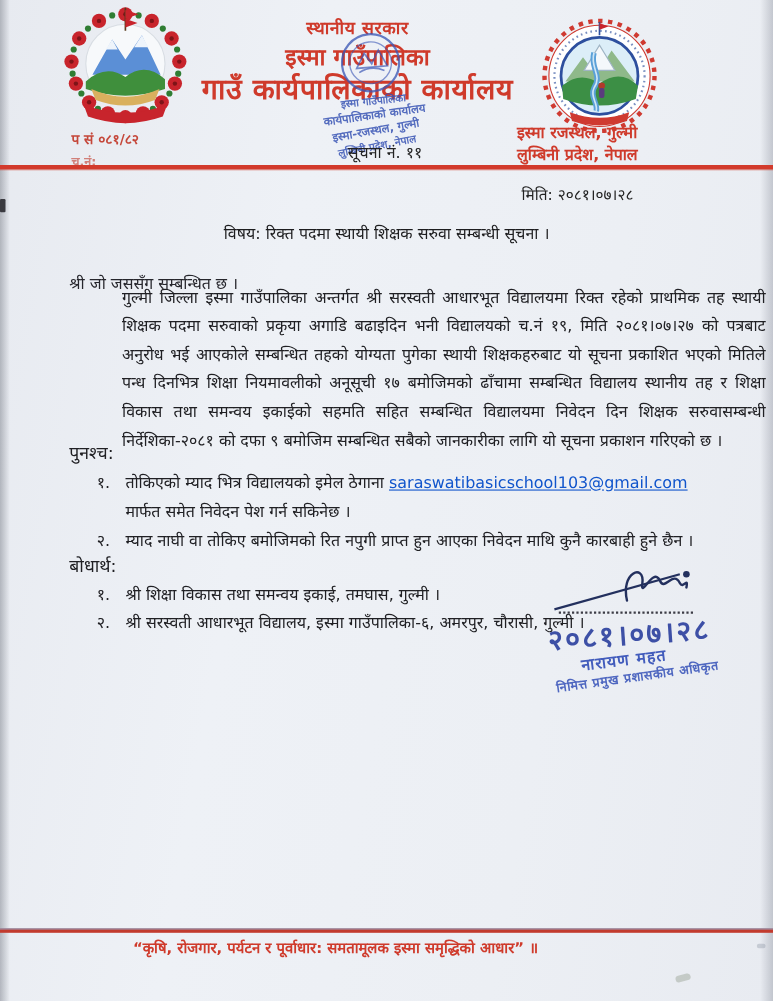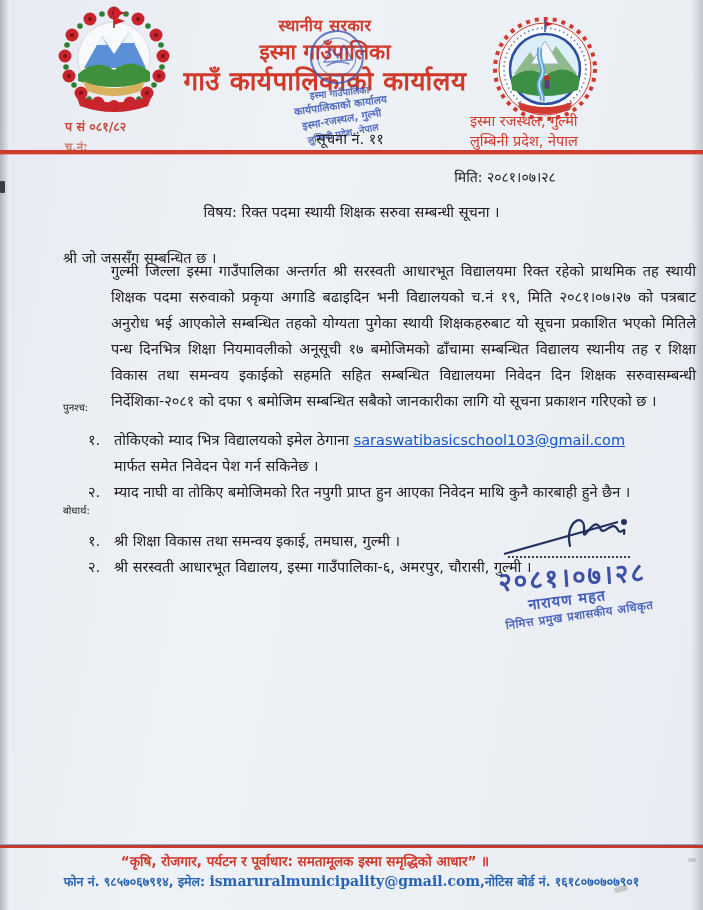--- a/index.html
+++ b/index.html
@@ -16,27 +16,27 @@
     background:linear-gradient(270deg,rgba(120,125,138,.35),rgba(120,125,138,0));}
   .abs{position:absolute;}
   .red{color:#cf3a2b;}
   .center{text-align:center;}
   .hdr1{left:75px;top:14px;width:500px;font-size:16px;font-weight:bold;letter-spacing:.5px;}
   .hdr2{left:75px;top:37px;width:500px;font-size:21px;font-weight:bold;}
   .hdr3{left:60px;top:62px;width:530px;font-size:26px;font-weight:bold;letter-spacing:.5px;}
   .refno{left:65px;top:118px;font-size:12.5px;font-weight:bold;color:#c5473a;}
   .chalani{left:65px;top:139px;font-size:11.5px;font-weight:bold;color:#c5473a;opacity:.65;}
   .notice-no{left:255px;top:128px;width:190px;text-align:center;font-size:14.5px;color:#222;}
-  .addr{left:470px;top:111px;font-size:14.5px;line-height:20px;font-weight:normal;color:#cf3a2b;}
+  .addr{left:470px;top:111px;font-size:14.5px;line-height:20px;font-weight:bold;color:#cf3a2b;}
   .rule-top{left:0;top:150px;width:703px;height:4px;background:#d23a2c;box-shadow:0 1px 0 rgba(210,58,44,.35);}
-  .dateline{left:410px;top:167px;width:190px;text-align:center;font-size:14px;color:#222;}
+  .dateline{left:430px;top:167px;width:190px;text-align:center;font-size:14px;color:#222;}
   .subject{left:0;top:201px;width:703px;text-align:center;font-size:14.5px;color:#1d1d1f;}
   .salut{left:63px;top:231px;font-size:14.5px;margin-top:16px;}
   .bodytext{left:63px;top:258px;width:585px;font-size:14.5px;line-height:26px;text-align:justify;color:#202024;margin-left:48px;}
-  .sechead{font-size:10px;color:#202024;}
+  .sechead{font-size:16px;color:#202024;}
   .pun-h{left:63px;top:400px;}
   .list-row{display:flex;font-size:14.5px;line-height:26px;color:#202024;}
   .list-row .num{width:26px;flex:0 0 26px;}
   .list-row .txt{flex:1;}
   .pun-l1{left:88px;top:427px;width:545px;}
   .pun-l2{left:88px;top:479px;width:560px;}
   .bod-h{left:63px;top:503px;}
   .bod-l1{left:88px;top:528px;width:540px;}
   .bod-l2{left:88px;top:554px;width:560px;}
   a.email{color:#1155cc;}
@@ -214,20 +214,17 @@
       <circle cx="124" cy="14" r="3" fill="#23305e"></circle>
     </svg>
   </div>
   <div class="abs sig-dots"></div>
   <div class="abs sig-date">२०८१।०७।२८</div>
   <div class="abs stamp-name">नारायण महत</div>
   <div class="abs stamp-title">निमित्त प्रमुख प्रशासकीय अधिकृत</div>
 
   <div class="abs rule-bottom"></div>
   <div class="abs slogan">“कृषि, रोजगार, पर्यटन र पूर्वाधार: समतामूलक इस्मा समृद्धिको आधार” ॥</div>
-  <div class="abs contact">
-    <span>फोन नं. ९८५७०६७९१४, इमेल: </span><a class="em" style="color:#2864b4;text-decoration:none;" href="#">ismaruralmunicipality@gmail.com</a><span>,नोटिस बोर्ड नं. १६१८०७०७०७९०१</span>
-  </div>
 
   <div class="abs speck1"></div>
   <div class="abs speck2"></div>
   <div class="abs speck3"></div>
 </div>
 
 </body></html>

